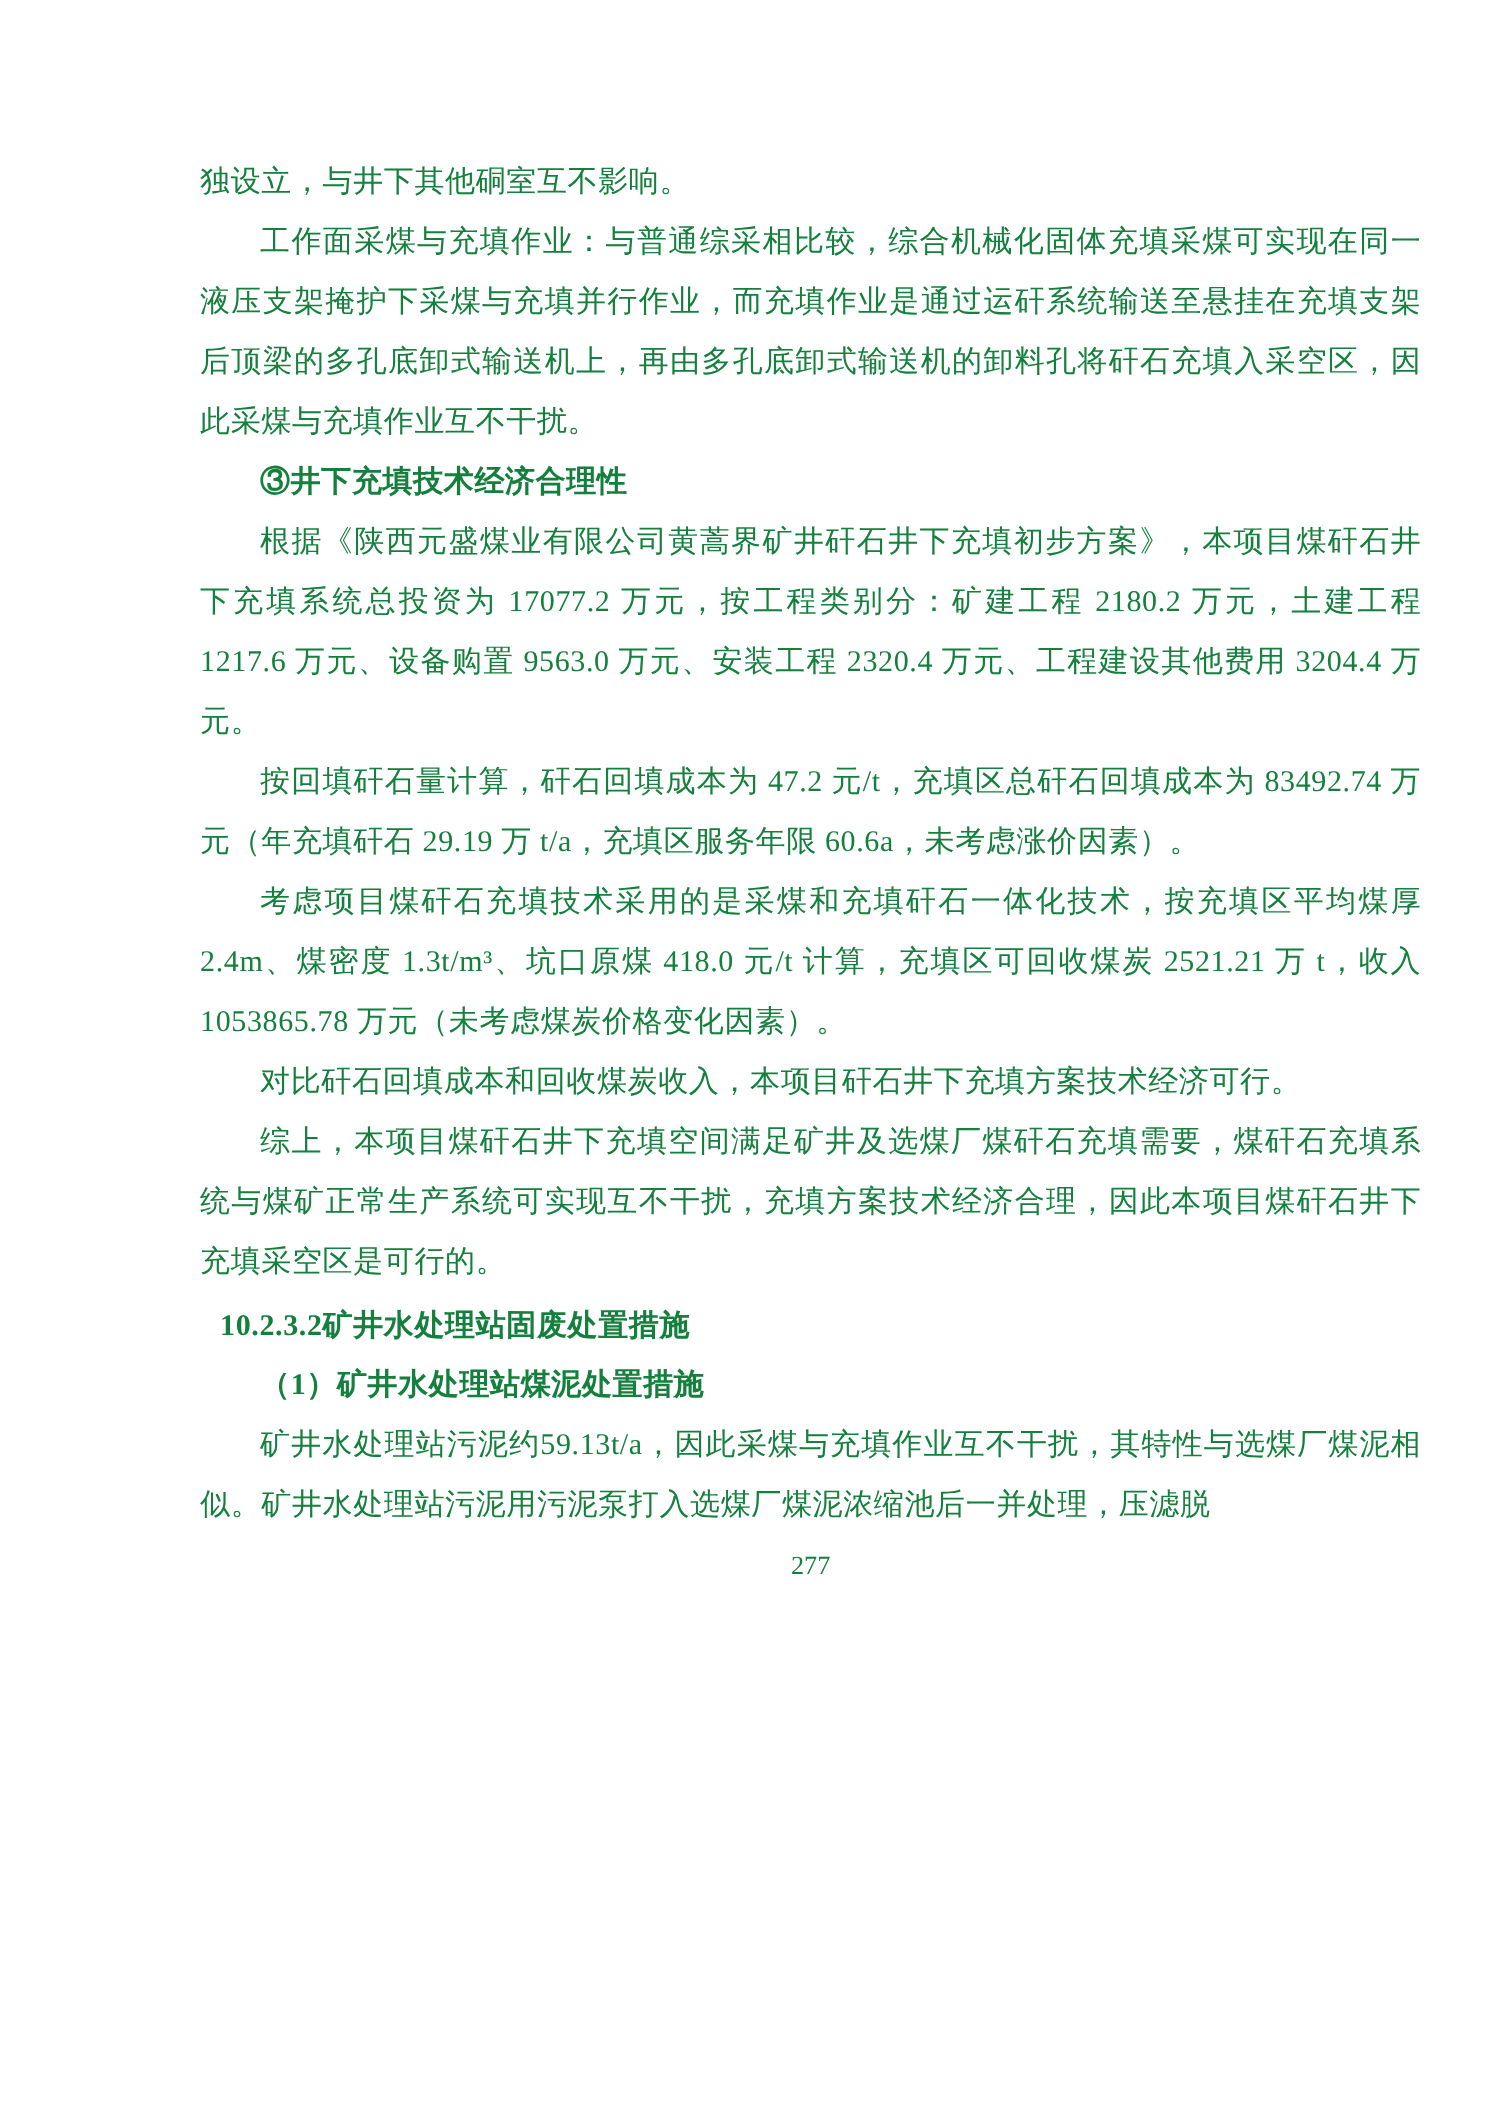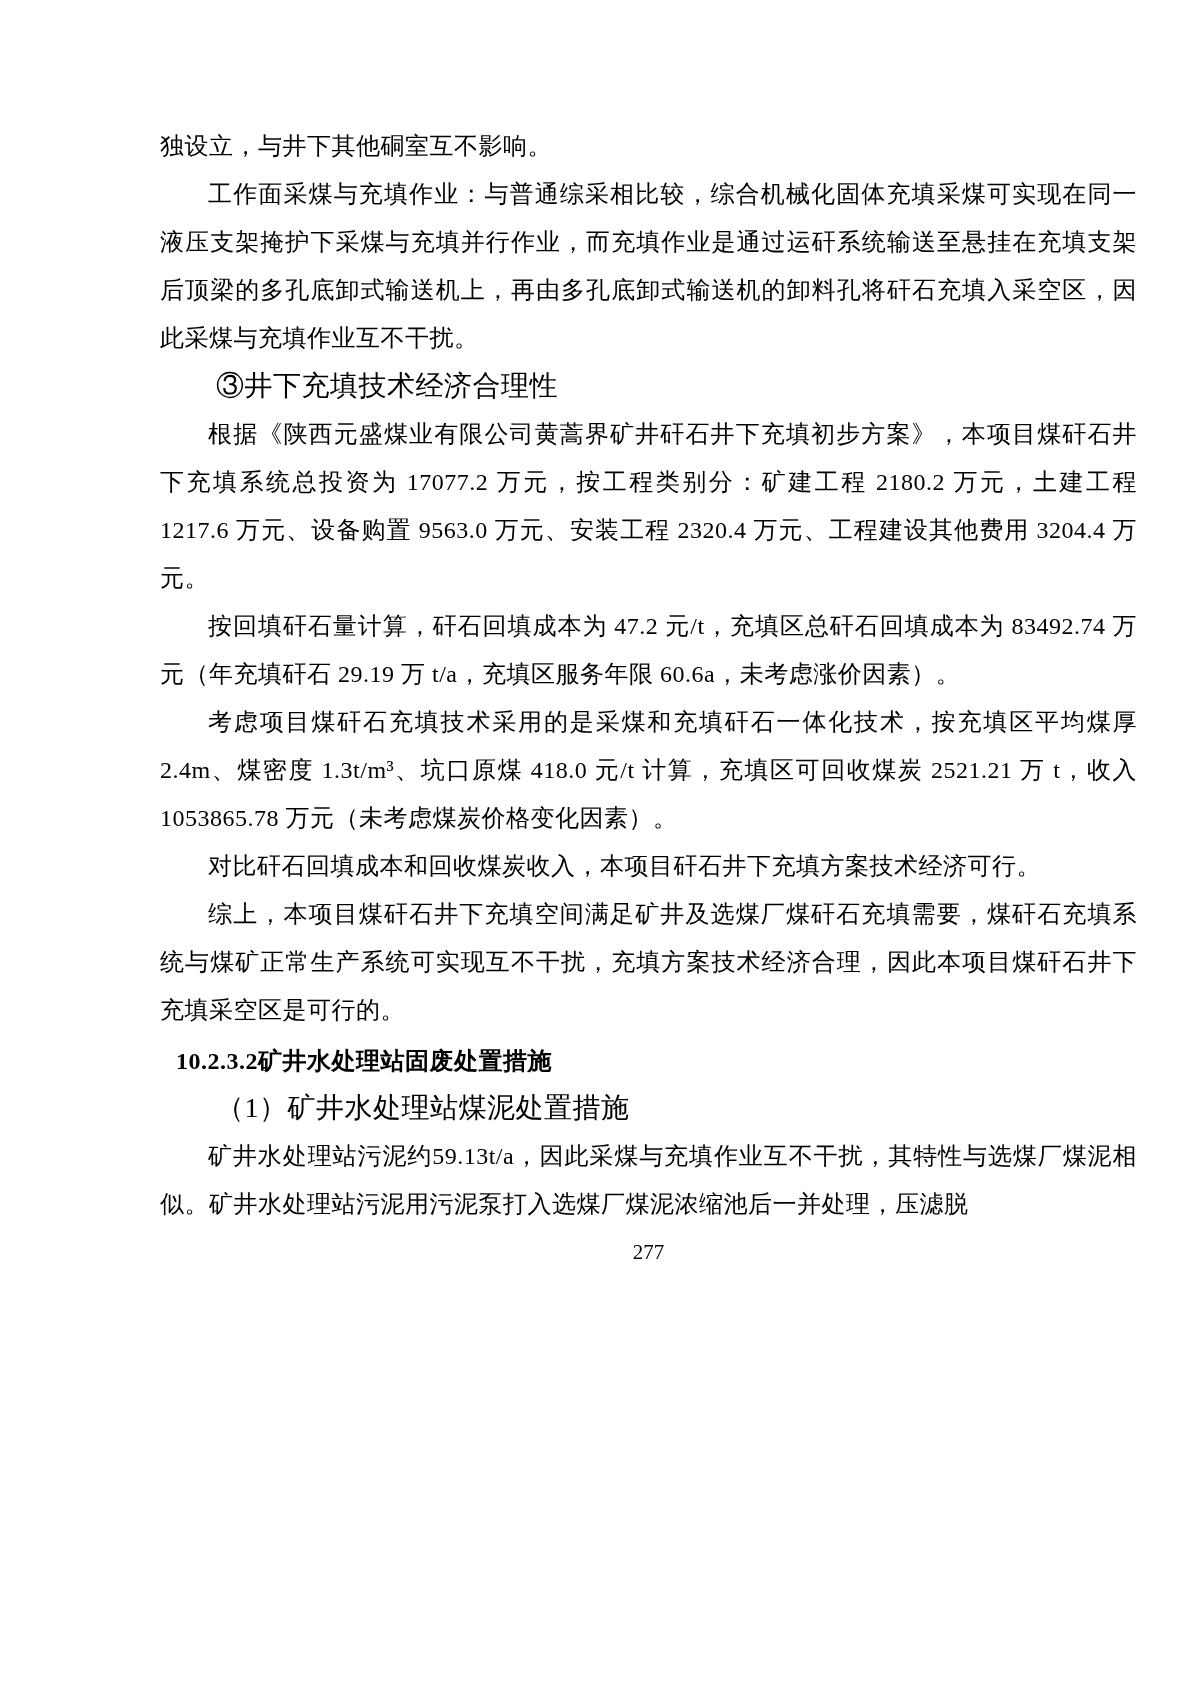--- a/index.html
+++ b/index.html
@@ -6,40 +6,40 @@
     margin: 0;
     padding: 0;
     background: #ffffff;
   }
   .page {
     position: relative;
     box-sizing: border-box;
     width: 1199px;
     height: 1696px;
     background: #ffffff;
-    color: #000000;
+    color: #15803d;
     padding: 122px 62px 0 160px;
     font-family: "Liberation Serif", "DejaVu Serif", serif;
     font-size: 24px;
     line-height: 48px;
     letter-spacing: 0.5px;
     text-align: justify;
   }
   .para {
     margin: 0;
     text-indent: 2em;
   }
   .para.no-indent {
     text-indent: 0;
   }
   .h-sub {
     margin: 0;
     text-indent: 2em;
-    font-size: 28px;
-    font-weight: 400;
+    font-size: 24px;
+    font-weight: 700;
     line-height: 48px;
   }
   .h-main {
     margin: 4px 0 0 16px;
     text-indent: 0;
     font-size: 24px;
     font-weight: 700;
     line-height: 46px;
   }
   .footer {

